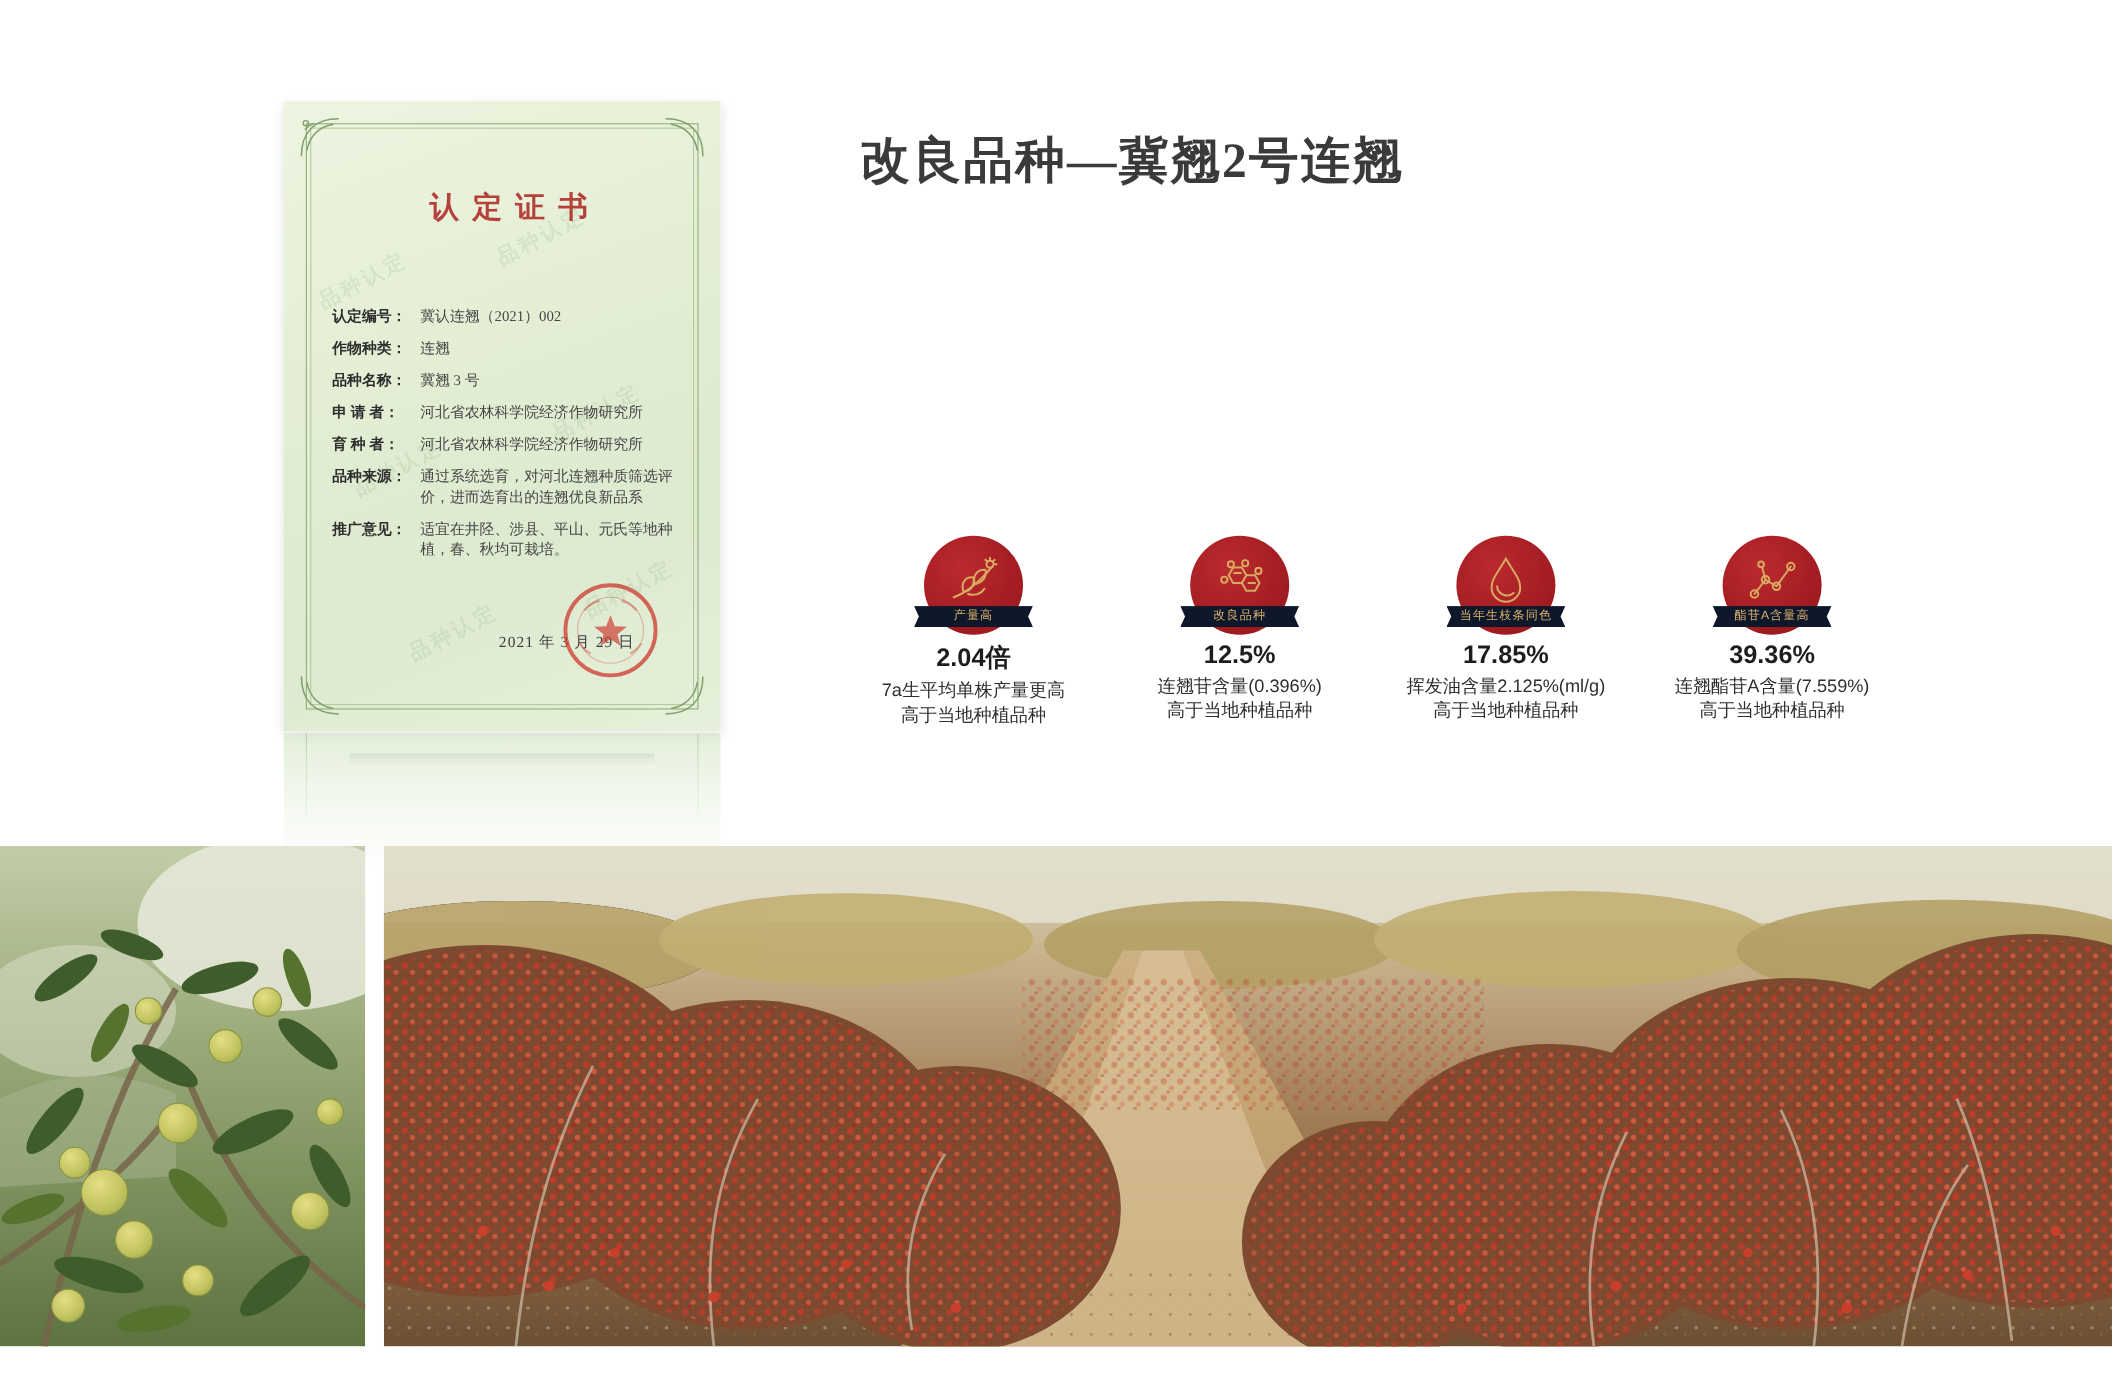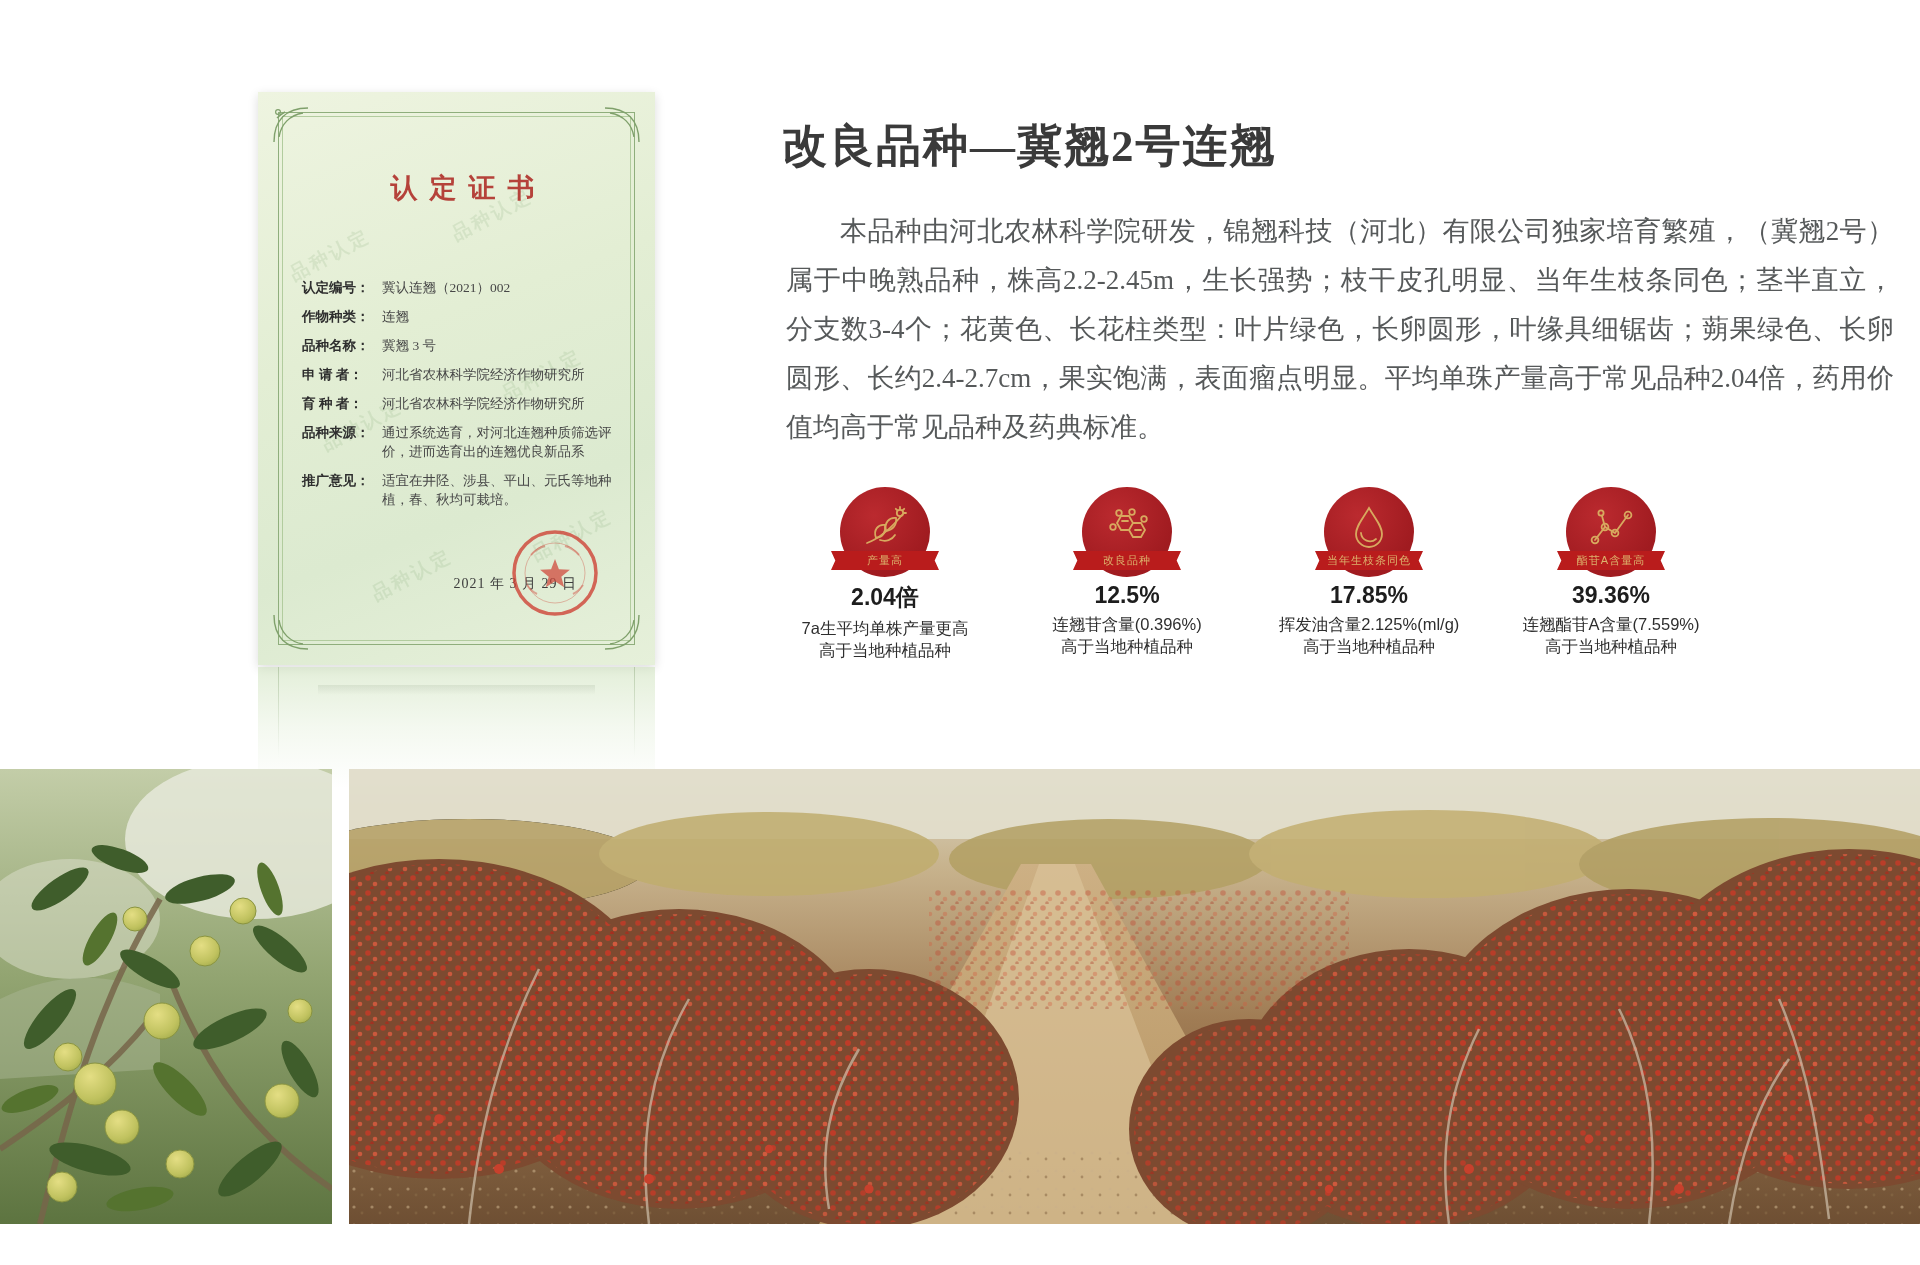--- a/index.html
+++ b/index.html
@@ -46,21 +46,21 @@
   .main-paragraph{position:absolute;left:786px;top:180px;width:1108px;
     font:27px/49px "Liberation Serif",serif;color:#56595a;text-indent:2em;text-align:justify;}
 
   .badges{position:absolute;left:772px;top:487px;width:952px;display:flex;justify-content:space-between;}
   .badge{width:226px;display:flex;flex-direction:column;align-items:center;text-align:center;}
   .badge-emblem{position:relative;width:90px;height:90px;}
   .badge-circle{width:90px;height:90px;border-radius:50%;
     background:radial-gradient(circle at 38% 32%,#bb2a2f,#a01b20 70%);
     display:flex;align-items:center;justify-content:center;}
   .badge-circle svg{margin-top:-10px;}
-  .badge-ribbon{position:absolute;left:-9px;right:-9px;bottom:7px;height:19px;background:#b91c1c;
+  .badge-ribbon{position:absolute;left:-9px;right:-9px;bottom:7px;height:19px;background:#0f172a;
     clip-path:polygon(0 0,100% 0,96% 50%,100% 100%,0 100%,4% 50%);
     color:#dcb26c;font-size:11px;line-height:19px;letter-spacing:1px;text-align:center;overflow:hidden;}
   .badge-value{margin:5px 0 4px;font-weight:bold;font-size:23px;color:#1d1d1d;}
   .badge-line{font-size:16.5px;line-height:22px;color:#2e2e2e;}
 
   
   .photo{position:absolute;top:769px;height:455px;}
   #photo-left{left:0;width:332px;}
   #photo-right{left:349px;width:1571px;}
   .photo svg{display:block;width:100%;height:100%;}
@@ -139,21 +139,20 @@
   </div>
 
   <div class="cert-reflection">
     <div class="rline rl1"></div>
       <div class="rline rl2"></div>
       <div class="rsmudge"></div>
   </div>
 
   <h1 class="main-title">改良品种—冀翘2号连翘</h1>
 
-  <p class="main-paragraph">本品种由河北农林科学院研发，锦翘科技（河北）有限公司独家培育繁殖，（冀翘2号）属于中晚熟品种，株高2.2-2.45m，生长强势；枝干皮孔明显、当年生枝条同色；茎半直立，分支数3-4个；花黄色、长花柱类型：叶片绿色，长卵圆形，叶缘具细锯齿；蒴果绿色、长卵圆形、长约2.4-2.7cm，果实饱满，表面瘤点明显。平均单珠产量高于常见品种2.04倍，药用价值均高于常见品种及药典标准。</p>
 
   <div class="badges">
 
     <div class="badge">
       <div class="badge-emblem">
         <div class="badge-circle">
           <svg width="46" height="46" viewBox="0 0 46 46">
             <g stroke="#d8a95f" stroke-width="1.8" fill="none" stroke-linecap="round">
               <path d="M5 39 C16 35 26 28 40 11"></path>
               <path d="M14 34 C11 26 16 20 23 21 C24 29 20 33 14 34 Z"></path>

